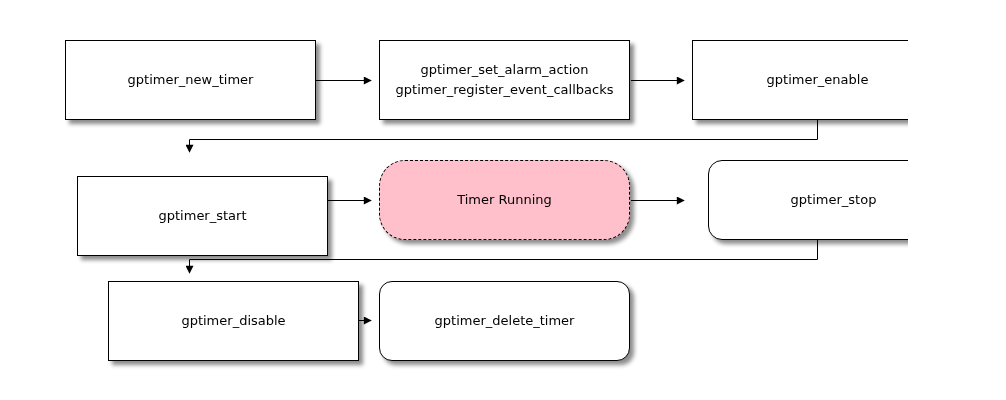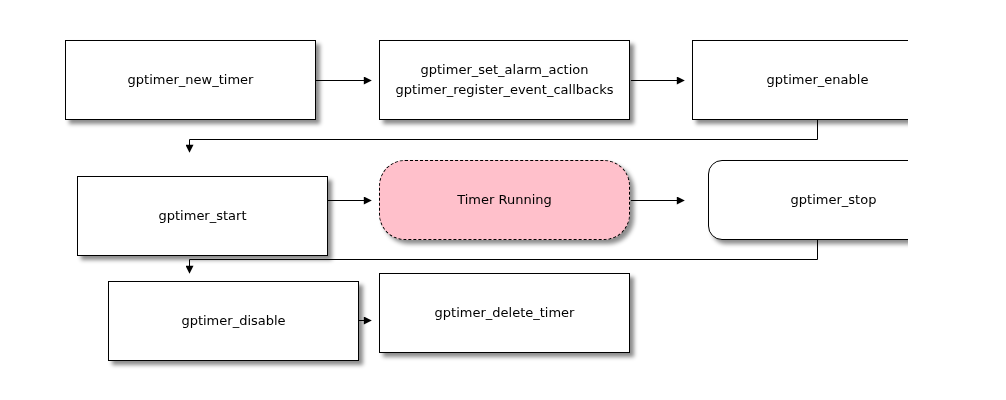--- a/index.html
+++ b/index.html
@@ -47,21 +47,21 @@
     border: 1px dashed #000000;
   }
   
   #n-new-timer     { left: 65px;  top: 40px;  }
   #n-set-alarm     { left: 379px; top: 40px;  }
   #n-enable        { left: 692px; top: 40px;  }
   #n-start         { left: 65px;  top: 176px; margin-left: 12px; }
   #n-timer-running { left: 379px; top: 160px; border-radius: 26px; }
   #n-stop          { left: 708px; top: 160px; border-radius: 14px; }
   #n-disable       { left: 65px;  top: 281px; margin-left: 43px; }
-  #n-delete-timer  { left: 379px; top: 273px; }
+  #n-delete-timer  { left: 379px; top: 281px; border-radius: 13px; }
 </style>
 </head>
 <body>
 
 <div id="canvas">
 
   <svg id="edges" viewBox="0 0 1006 400" xmlns="http://www.w3.org/2000/svg">
     <defs>
       <marker id="arrow" viewBox="0 0 10 10" refX="9" refY="5" markerWidth="9" markerHeight="8" orient="auto">
         <path d="M0,0 L10,5 L0,10 z" fill="#000000"></path>

